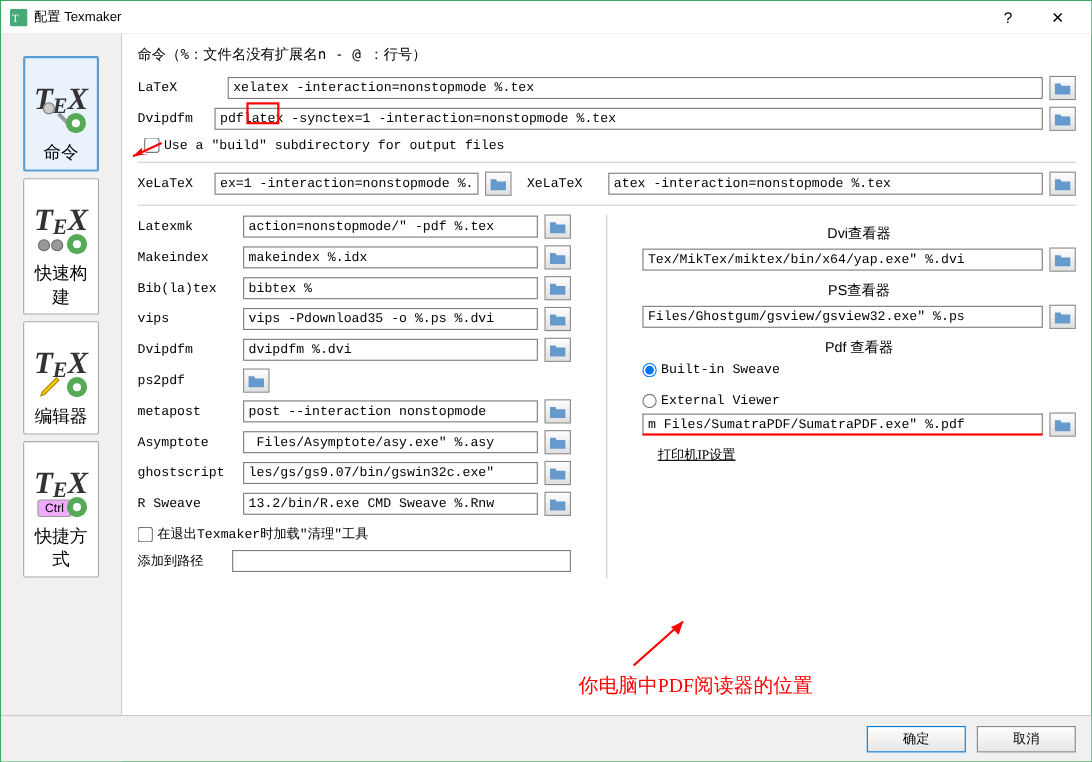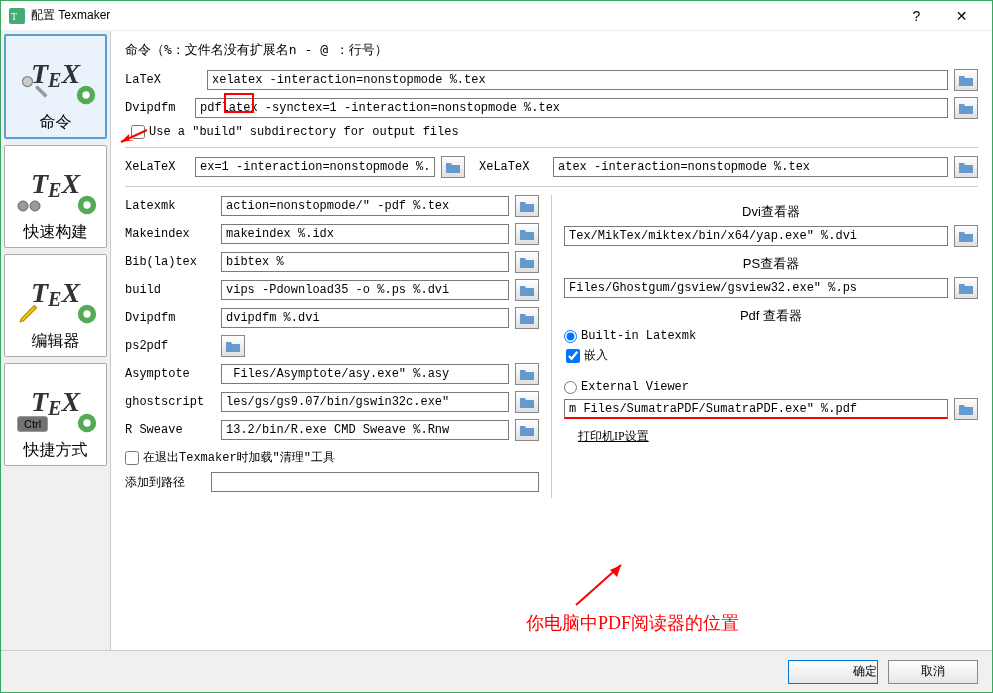--- a/index.html
+++ b/index.html
@@ -3,47 +3,47 @@
 <meta charset="utf-8">
 <style>
 * { box-sizing: border-box; margin: 0; padding: 0; }
 body { font-family: "Microsoft YaHei", Arial, sans-serif; font-size: 12px; background: #fff; }
 .window { width: 993px; height: 693px; border: 1px solid #3aa75f; display: flex; flex-direction: column; position: relative; }
 .titlebar { height: 30px; background: #fff; display: flex; align-items: center; padding: 0 8px; border-bottom: 1px solid #eee; }
 .titlebar .ticon { width: 16px; height: 16px; margin-right: 6px; }
 .titlebar .title { flex: 1; font-size: 12px; }
 .titlebar .ctrl { width: 45px; height: 30px; display: flex; align-items: center; justify-content: center; font-size: 14px; cursor: pointer; }
 .body { flex: 1; display: flex; position: relative; }
-.sidebar { width: 110px; background: #f0f0f0; padding: 3px; border-right: 1px solid #ccc; }
+.sidebar { width: 110px; background: #f0f0f0; padding: 20px; border-right: 1px solid #ccc; }
 .sideitem { background: #fff; border: 1px solid #aaa; margin-bottom: 6px; padding: 4px; text-align: center; cursor: pointer; border-radius: 2px; }
 .sideitem.active { border: 2px solid #5a9fd4; background: #eaf3fb; }
 .sideitem .siicon { height: 70px; display: flex; align-items: center; justify-content: center; position: relative; }
 .sideitem .silabel { font-size: 16px; margin-top: 2px; }
 .gear { width: 22px; height: 22px; position: absolute; right: 4px; bottom: 4px; }
 .tex { font-family: "Times New Roman", serif; font-weight: bold; font-size: 28px; font-style: italic; color: #333; }
-.ctrl-key { background:#737373; border:1px solid #999; border-radius:3px; padding:1px 6px; font-size:11px; font-family:Arial; }
+.ctrl-key { background:#f0abfc; border:1px solid #999; border-radius:3px; padding:1px 6px; font-size:11px; font-family:Arial; }
 .main { flex: 1; padding: 10px 14px; overflow: hidden; }
 .heading { font-family: "SimSun", monospace; font-size: 13px; margin-bottom: 10px; }
 .row { display: flex; align-items: center; margin-bottom: 6px; gap: 6px; }
 .lbl { width: 64px; font-family: Liberation Mono, monospace; font-size: 12px; }
 .lbl-w { width: 90px; }
 input[type=text] { font-family: "Courier New", monospace; font-size: 12px; padding: 2px 4px; border: 1px solid #7a7a7a; height: 20px; background: #fff; }
 .folder-btn { width: 24px; height: 22px; border: 1px solid #888; background: linear-gradient(#fefefe,#e0e0e0); display: flex; align-items: center; justify-content: center; cursor: pointer; }
 .redbox { position: absolute; border: 2px solid #ff0000; pointer-events: none; }
-.cols { display: flex; gap: 12px; }
+.cols { display: flex; gap: 32px; }
 .col { flex: 1; }
 .section-title { font-family: "SimSun", Arial; font-size: 13px; text-align: center; font-weight: normal; margin: 8px 0 4px; }
 .checkbox-row { display: flex; align-items: center; gap: 4px; font-family: "Courier New", "SimSun", monospace; font-size: 12px; margin-bottom: 6px; }
 input[type=checkbox]{width:14px;height:14px;}
 input[type=radio]{width:13px;height:13px;}
 .radio-row { display: flex; align-items: center; gap: 4px; font-family: "Courier New","SimSun",monospace; font-size: 12px; margin-bottom: 4px; }
 hr.sep { border:none; border-top:1px solid #ccc; margin:8px 0; }
 .footer { position:absolute; bottom:0; left:0; right:0; height:42px; background:#f0f0f0; border-top:1px solid #ccc; display:flex; align-items:center; justify-content:flex-end; padding:0 14px; gap:10px; }
 .btn { width: 90px; height: 24px; border: 1px solid #888; background: linear-gradient(#fefefe,#e6e6e6); font-size: 12px; cursor: pointer; }
-.btn.primary { border:1px solid #0078d7;text-align:right; }
+.btn.primary { border:1px solid #0078d7; }
 .arrow-red { position:absolute; }
 .annot { position:absolute; color:#ff0000; font-size:18px; font-family:"SimSun"; }
 </style>
 </head>
 <body>
 
 <div class="window">
   <div class="titlebar">
     <svg class="ticon" viewBox="0 0 16 16">
         <rect width="16" height="16" fill="#4a7" rx="2"></rect>
@@ -177,39 +177,48 @@
             <div class="row">
               <span class="lbl lbl-w">Bib(la)tex</span>
               <input type="text" style="flex: 1 1 0%;" value="bibtex %">
               <div class="folder-btn">
                 <svg width="16" height="14" viewBox="0 0 16 14">
                   <path fill="#69c" d="M1 3h5l1 2h8v8H1z"></path>
                 </svg>
               </div>
             </div>
             <div class="row">
-              <span class="lbl lbl-w">build</span>
+              <span class="lbl lbl-w">vips</span>
               <input type="text" style="flex: 1 1 0%;" value="vips -Pdownload35 -o %.ps %.dvi">
               <div class="folder-btn">
                 <svg width="16" height="14" viewBox="0 0 16 14">
                   <path fill="#69c" d="M1 3h5l1 2h8v8H1z"></path>
                 </svg>
               </div>
             </div>
             <div class="row">
               <span class="lbl lbl-w">Dvipdfm</span>
               <input type="text" style="flex: 1 1 0%;" value="dvipdfm %.dvi">
               <div class="folder-btn">
                 <svg width="16" height="14" viewBox="0 0 16 14">
                   <path fill="#69c" d="M1 3h5l1 2h8v8H1z"></path>
                 </svg>
               </div>
             </div>
             <div class="row">
               <span class="lbl lbl-w">ps2pdf</span>
+              <div class="folder-btn">
+                <svg width="16" height="14" viewBox="0 0 16 14">
+                  <path fill="#69c" d="M1 3h5l1 2h8v8H1z"></path>
+                </svg>
+              </div>
+            </div>
+            <div class="row">
+              <span class="lbl lbl-w">metapost</span>
+              <input type="text" style="flex: 1 1 0%;" value="post --interaction nonstopmode ">
               <div class="folder-btn">
                 <svg width="16" height="14" viewBox="0 0 16 14">
                   <path fill="#69c" d="M1 3h5l1 2h8v8H1z"></path>
                 </svg>
               </div>
             </div>
             <div class="row">
               <span class="lbl lbl-w">Asymptote</span>
               <input type="text" style="flex: 1 1 0%;" value=" Files/Asymptote/asy.exe&quot; %.asy">
               <div class="folder-btn">
@@ -261,25 +270,21 @@
             <input type="text" style="flex: 1 1 0%;" value="Files/Ghostgum/gsview/gsview32.exe&quot; %.ps">
             <div class="folder-btn">
                 <svg width="16" height="14" viewBox="0 0 16 14">
                   <path fill="#69c" d="M1 3h5l1 2h8v8H1z"></path>
                 </svg>
               </div>
           </div>
           <div class="section-title">Pdf 查看器</div>
           <div class="radio-row">
             <input type="radio" name="pdfv" checked="" style="">
-            <span>Built-in Latexmk</span>
-          </div>
-          <div class="checkbox-row" style="margin-left:2px">
-            <input type="checkbox" checked="" style="">
-            <span>嵌入</span>
+            <span>Built-in Sweave</span>
           </div>
           <div style="height:10px"></div>
           <div class="radio-row">
             <input type="radio" name="pdfv" style="">
             <span>External Viewer</span>
           </div>
           <div class="row">
             <input type="text" style="flex: 1 1 0%; border-bottom: 2px solid rgb(255, 0, 0);" value="m Files/SumatraPDF/SumatraPDF.exe&quot; %.pdf">
             <div class="folder-btn">
                 <svg width="16" height="14" viewBox="0 0 16 14">

